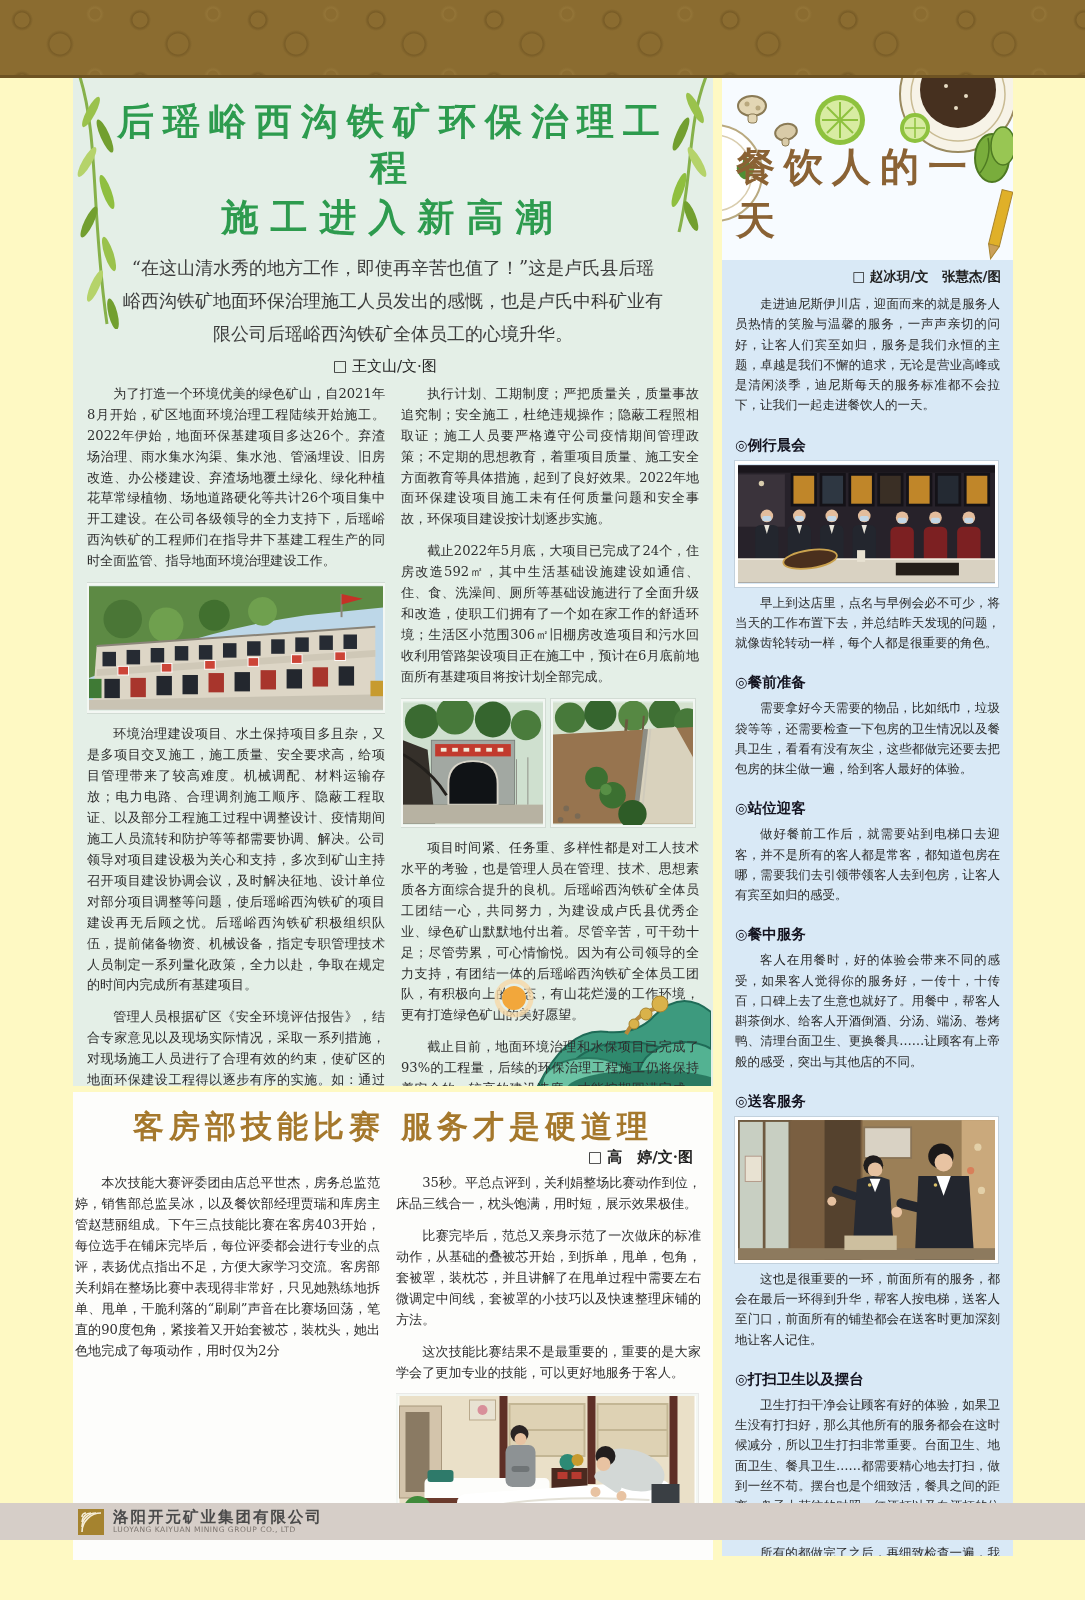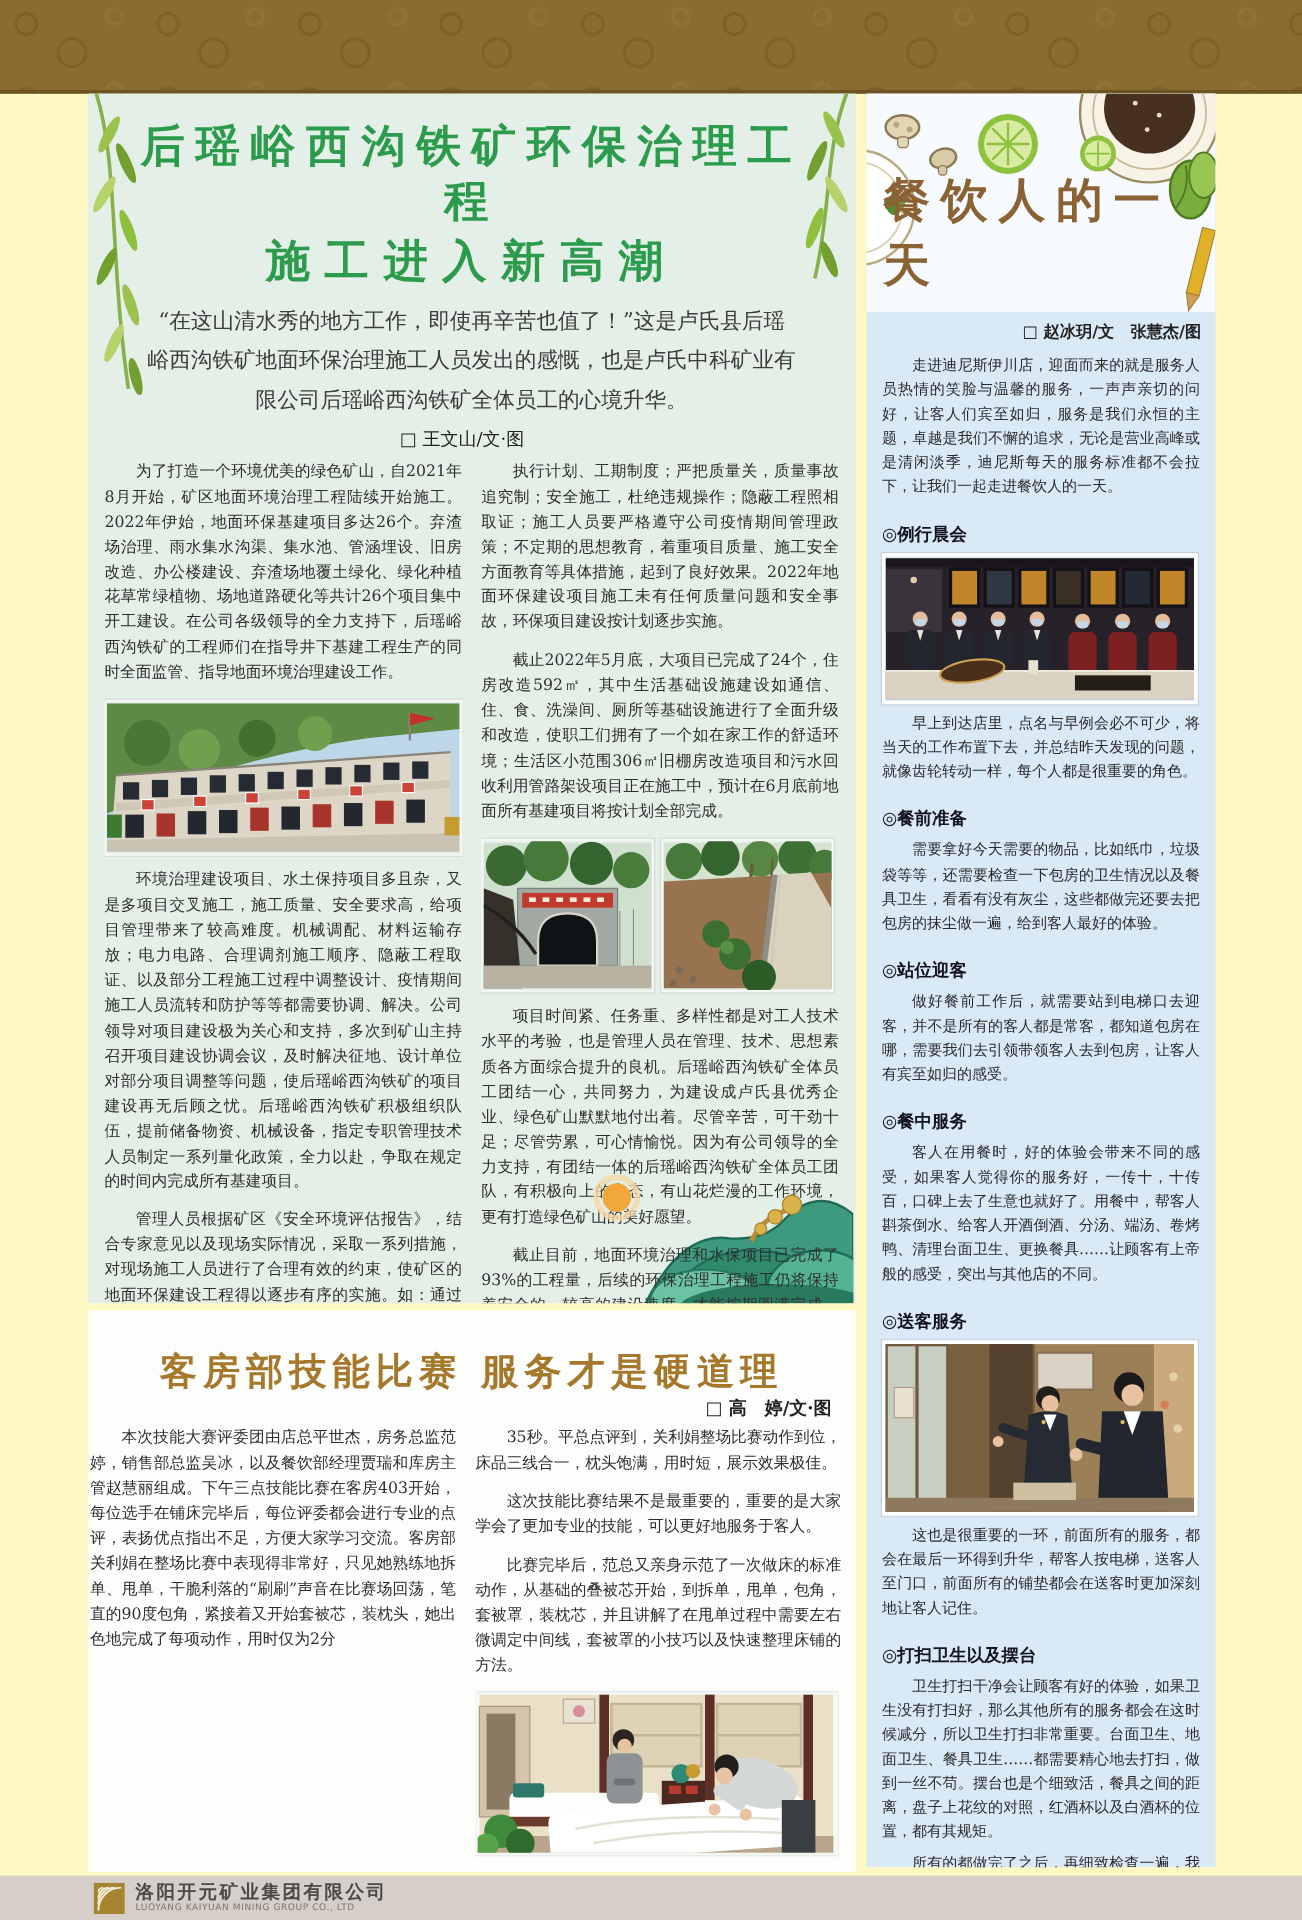--- a/index.html
+++ b/index.html
@@ -40,27 +40,27 @@
       color:#8a6234;letter-spacing:9px;}
   .dining-byline{text-align:right;font-size:13.5px;font-weight:bold;color:#222;padding:8px 12px 0;}
   .dining-body{padding:2px 13px 0;}
   .d-para{font-size:12.5px;line-height:1.62;text-align:justify;text-indent:2em;color:#2b2b2b;margin:6px 0;}
   .d-head{font-weight:bold;font-size:14.5px;color:#13131f;margin:20px 0 2px;
       font-family:"DejaVu Sans","Liberation Sans",sans-serif;}
   .d-photo{display:block;border:3px solid #fff;box-shadow:0 0 0 1px rgba(0,0,0,.1);margin:6px 0;}
 
   
   .panel-hk{position:absolute;left:73px;top:1092px;width:640px;height:468px;background:#fdfdfb;overflow:hidden;}
-  .hk-title{text-align:center;color:#a5782c;font-size:31px;font-weight:bold;letter-spacing:5px;margin-top:30px;}
+  .hk-title{text-align:center;color:#a5782c;font-size:31px;font-weight:bold;letter-spacing:5px;margin-top:14px;}
   .hk-byline{text-align:right;padding-right:20px;font-size:15px;font-weight:bold;color:#222;}
   .hk-cols{display:flex;gap:16px;padding:6px 4px 0 2px;}
   .hkcol{width:305px;overflow:hidden;height:372px;}
 
   
-  .page-footer{position:absolute;left:0;top:1563px;width:1085px;height:37px;background:#d6cec8;
+  .page-footer{position:absolute;left:0;top:1503px;width:1085px;height:37px;background:#d6cec8;
       display:flex;align-items:center;padding-left:78px;box-sizing:border-box;gap:9px;}
   .f-text{display:flex;flex-direction:column;line-height:1.1;}
   .f-cn{font-size:15.5px;font-weight:bold;color:#4a4a4a;letter-spacing:2px;
       font-family:"DejaVu Sans","Liberation Sans",sans-serif;}
   .f-en{font-size:7.5px;color:#7c756f;letter-spacing:.5px;
       font-family:"DejaVu Sans","Liberation Sans",sans-serif;}
 </style>
 </head>
 <body>
 
@@ -371,22 +371,22 @@
   <div class="panel-hk">
     <div class="hk-title">客房部技能比赛 服务才是硬道理</div>
     <div class="hk-byline">□ 高　婷/文·图</div>
 
     <div class="hk-cols">
       <div class="hkcol">
         <p class="para">本次技能大赛评委团由店总平世杰，房务总监范婷，销售部总监吴冰，以及餐饮部经理贾瑞和库房主管赵慧丽组成。下午三点技能比赛在客房403开始，每位选手在铺床完毕后，每位评委都会进行专业的点评，表扬优点指出不足，方便大家学习交流。客房部关利娟在整场比赛中表现得非常好，只见她熟练地拆单、甩单，干脆利落的“刷刷”声音在比赛场回荡，笔直的90度包角，紧接着又开始套被芯，装枕头，她出色地完成了每项动作，用时仅为2分</p>
       </div>
       <div class="hkcol">
         <p class="para">35秒。平总点评到，关利娟整场比赛动作到位，床品三线合一，枕头饱满，用时短，展示效果极佳。</p>
+        <p class="para">比赛完毕后，范总又亲身示范了一次做床的标准动作，从基础的叠被芯开始，到拆单，甩单，包角，套被罩，装枕芯，并且讲解了在甩单过程中需要左右微调定中间线，套被罩的小技巧以及快速整理床铺的方法。</p>
         <p class="para">这次技能比赛结果不是最重要的，重要的是大家学会了更加专业的技能，可以更好地服务于客人。</p>
-        <p class="para">比赛完毕后，范总又亲身示范了一次做床的标准动作，从基础的叠被芯开始，到拆单，甩单，包角，套被罩，装枕芯，并且讲解了在甩单过程中需要左右微调定中间线，套被罩的小技巧以及快速整理床铺的方法。</p>
 
         <svg class="photo" width="298" height="132" viewBox="0 0 295 132">
           <rect width="295" height="132" fill="#eae0c8"></rect>
           <rect x="0" y="10" width="42" height="92" fill="#d3c4ab" stroke="#a8977c"></rect>
           <rect x="6" y="16" width="24" height="80" fill="#8a7a63"></rect>
           <rect x="70" y="4" width="26" height="20" fill="#e8e2d2" stroke="#b9a98c"></rect>
             <circle cx="83" cy="14" r="5" fill="#d88f9a"></circle>
           <rect x="110" y="8" width="75" height="52" fill="#ded2b4" stroke="#c3b694" stroke-width="2"></rect>
           <line x1="110" y1="34" x2="185" y2="34" stroke="#c3b694" stroke-width="2"></line>
           <rect x="198" y="8" width="70" height="52" fill="#ded2b4" stroke="#c3b694" stroke-width="2"></rect>

